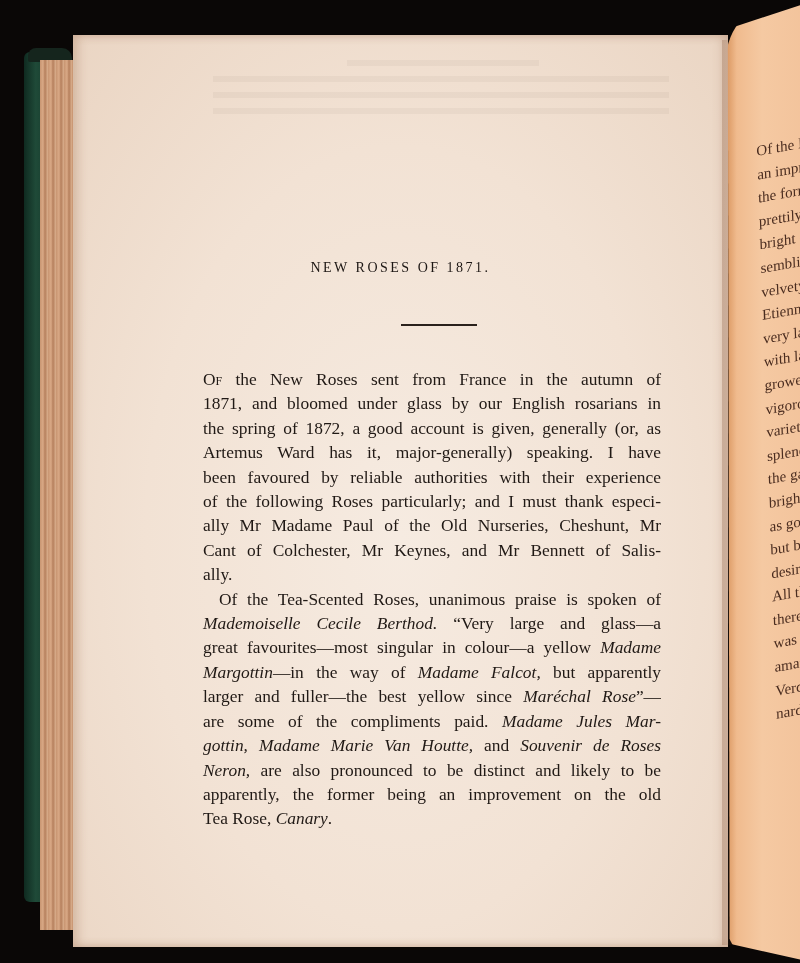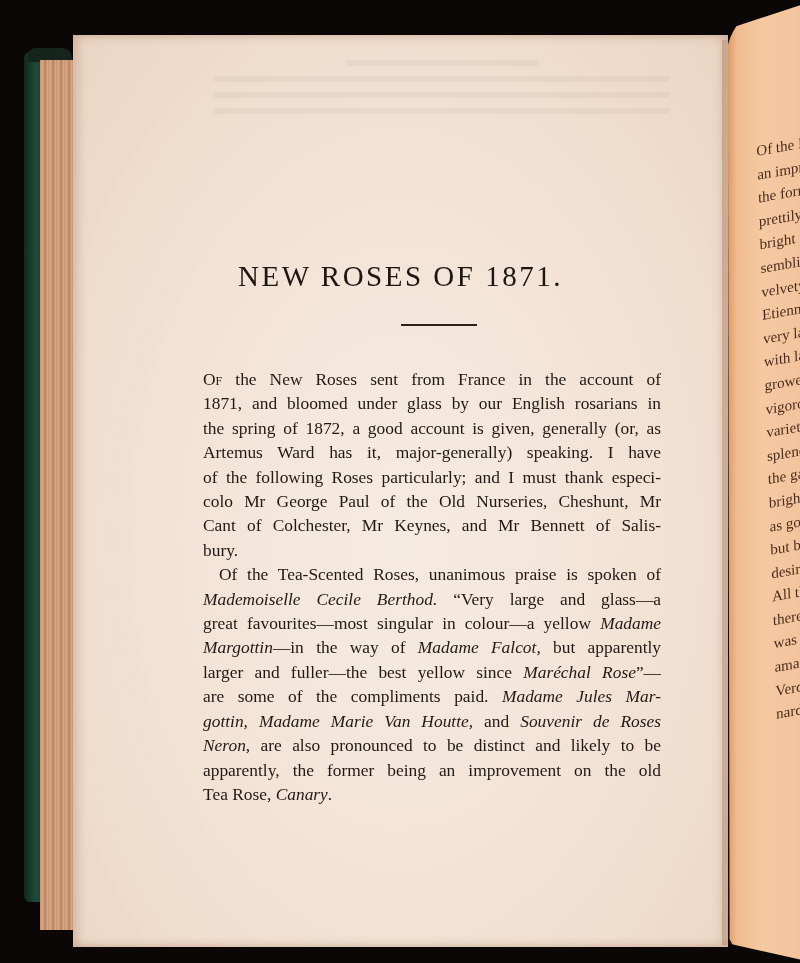--- a/index.html
+++ b/index.html
@@ -26,21 +26,21 @@
       background: radial-gradient(ellipse at 50% 55%, #f6ebe1 0%, #f2e2d4 55%, #ead5c3 100%);
       box-shadow: inset -6px 0 10px rgba(150,100,70,0.25), inset 6px 0 8px rgba(160,110,80,0.25);
     }
     .page-ghost {
       position: absolute; left: 140px; top: 15px; width: 480px; height: 100px;
       opacity: 0.05;
     }
     .ghost-line { height: 6px; background: #6b5040; margin: 10px 0; }
     .title {
       position: absolute; left: 0; width: 655px; top: 225px;
-      text-align: center; font-size: 29px; letter-spacing: 2.5px; color: #1d1714;
+      text-align: center; font-size: 14px; letter-spacing: 2.5px; color: #1d1714;
     }
     .rule {
       position: absolute; left: 328px; top: 289px; width: 76px; height: 1.5px;
       background: #2a211c;
     }
     .body-text {
       position: absolute; left: 130px; top: 332px; width: 458px;
       font-size: 17.4px; line-height: 24.4px; color: #201915;
     }
     .line { display: block; white-space: nowrap; text-align: justify; text-align-last: justify; }
@@ -75,28 +75,29 @@
 <div class="page">
   <div class="page-ghost">
     <div class="ghost-line" style="width:40%;margin-left:28%"></div>
     <div class="ghost-line" style="width:95%"></div>
     <div class="ghost-line" style="width:95%"></div>
     <div class="ghost-line" style="width:95%"></div>
   </div>
   <div class="title">NEW ROSES OF 1871.</div>
   <div class="rule"></div>
   <div class="body-text" id="body-text">
-      <span class="line"><span class="sc">Of</span><span> the New Roses sent from France in the account of</span></span>
+      <span class="line"><span class="sc">Of</span><span> the New Roses sent from France in the autumn of</span></span>
       <span class="line"><span>1871, and bloomed under glass by our English rosarians in</span></span>
       <span class="line"><span>the spring of 1872, a good account is given, generally (or, as</span></span>
       <span class="line"><span>Artemus Ward has it, major-generally) speaking.  I have</span></span>
+      <span class="line"><span>been favoured by reliable authorities with their experience</span></span>
       <span class="line"><span>of the following Roses particularly; and I must thank especi-</span></span>
-      <span class="line"><span>colo Mr George Paul of the Old Nurseries, Cheshunt, Mr</span></span>
+      <span class="line"><span>ally Mr Madame Paul of the Old Nurseries, Cheshunt, Mr</span></span>
       <span class="line"><span>Cant of Colchester, Mr Keynes, and Mr Bennett of Salis-</span></span>
-      <span class="line last"><span>bury.</span></span>
+      <span class="line last"><span>ally.</span></span>
       <span class="line indent"><span>Of the Tea-Scented Roses, unanimous praise is spoken of</span></span>
       <span class="line"><i>Mademoiselle Cecile Berthod.</i><span>  “Very large and glass—a</span></span>
       <span class="line"><span>great favourites—most singular in colour—a yellow </span><i>Madame</i></span>
       <span class="line"><i>Margottin</i><span>—in the way of </span><i>Madame Falcot,</i><span> but apparently</span></span>
       <span class="line"><span>larger and fuller—the best yellow since </span><i>Maréchal Rose</i><span>”—</span></span>
       <span class="line"><span>are some of the compliments paid.  </span><i>Madame Jules Mar-</i></span>
       <span class="line"><i>gottin, Madame Marie Van Houtte,</i><span> and </span><i>Souvenir de Roses</i></span>
       <span class="line"><i>Neron,</i><span> are also pronounced to be distinct and likely to be</span></span>
       <span class="line"><span>apparently, the former being an improvement on the old</span></span>
       <span class="line last"><span>Tea Rose, </span><i>Canary</i><span>.</span></span>

